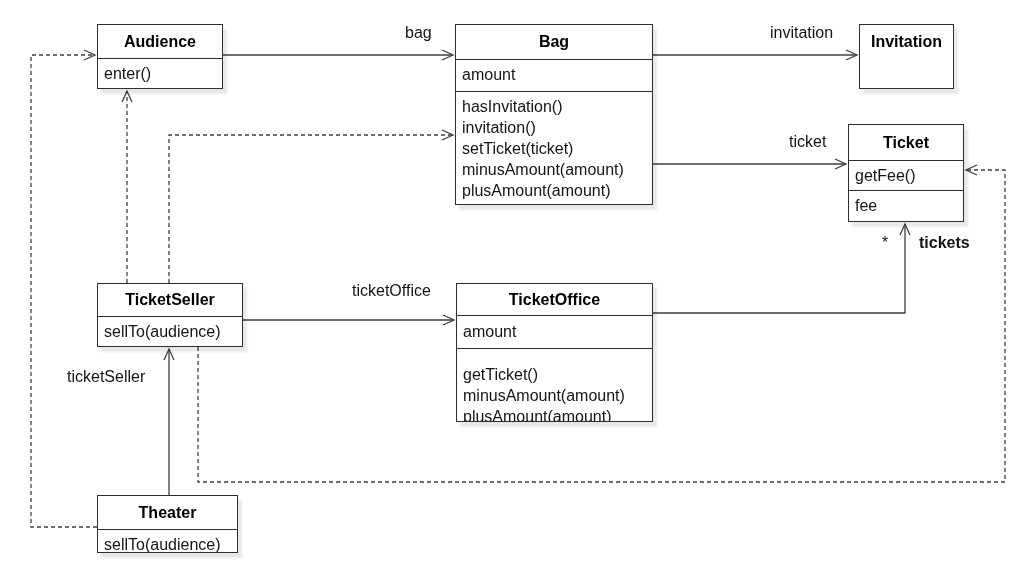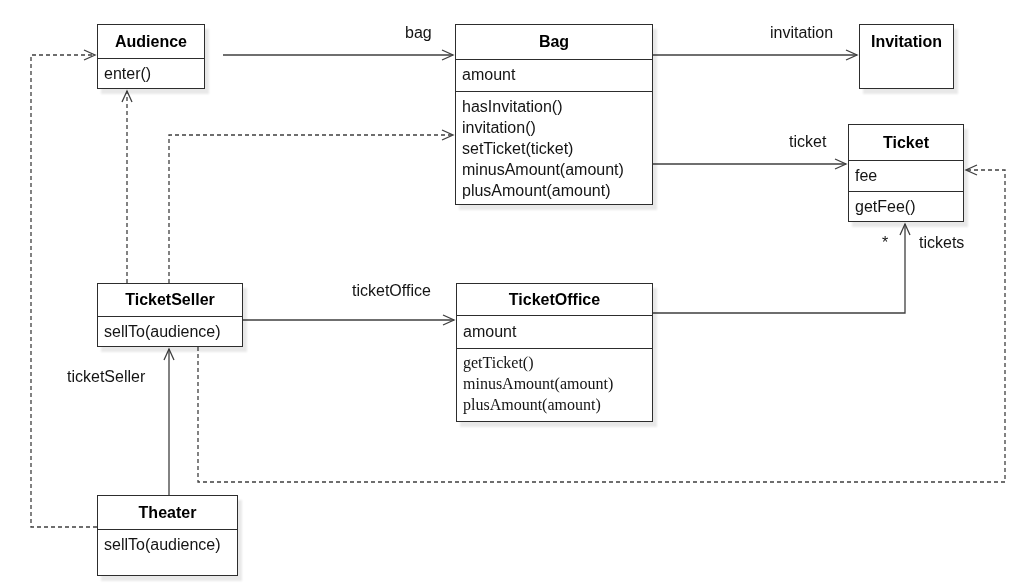--- a/index.html
+++ b/index.html
@@ -85,21 +85,21 @@
     <path d="M653,164 L846,164" marker-end="url(#openArrow)"></path>
     <path d="M243,320 L454,320" marker-end="url(#openArrow)"></path>
     <path d="M653,313 L905,313 L905,224" marker-end="url(#openArrow)"></path>
     <path d="M169,495 L169,349" marker-end="url(#openArrow)"></path>
     <path class="dashed" d="M97,527 L31,527 L31,55 L95,55" marker-end="url(#openArrow)"></path>
     <path class="dashed" d="M127,283 L127,91 " marker-end="url(#openArrow)"></path>
     <path class="dashed" d="M169,283 L169,135 L453,135" marker-end="url(#openArrow)"></path>
     <path class="dashed" d="M198,347 L198,482 L1005,482 L1005,170 L966,170" marker-end="url(#openArrow)"></path>
   </svg>
 
-  <div class="cls" style="left:97px; top:24px; width:108px; height:65px;">
+  <div class="cls" style="left:97px; top:24px; width:126px; height:65px;">
     <div class="cls-title" style="height:33px;">Audience</div>
     <div class="sec">
       <div class="row">enter()</div>
     </div>
   </div>
 
   <div class="cls" style="left:455px; top:24px; width:198px; height:181px;">
     <div class="cls-title" style="height:34px;">Bag</div>
     <div class="sec" style="flex:0 0 32px;">
       <div class="row">amount</div>
@@ -112,55 +112,55 @@
       <div class="row">plusAmount(amount)</div>
     </div>
   </div>
 
   <div class="cls" style="left:859px; top:24px; width:95px; height:65px;">
     <div class="cls-title" style="height:34px;">Invitation</div>
   </div>
 
   <div class="cls" style="left:848px; top:124px; width:116px; height:98px;">
     <div class="cls-title" style="height:35px;">Ticket</div>
+    <div class="sec">
+      <div class="row">getFee()</div>
+    </div>
     <div class="sec" style="flex:0 0 31px;">
       <div class="row">fee</div>
-    </div>
-    <div class="sec">
-      <div class="row">getFee()</div>
     </div>
   </div>
 
   <div class="cls" style="left:97px; top:283px; width:146px; height:64px;">
     <div class="cls-title" style="height:32px;">TicketSeller</div>
     <div class="sec">
       <div class="row">sellTo(audience)</div>
     </div>
   </div>
 
   <div class="cls" style="left:456px; top:283px; width:197px; height:139px;">
     <div class="cls-title" style="height:31px;">TicketOffice</div>
     <div class="sec" style="flex:0 0 33px; padding-top:5px;">
       <div class="row">amount</div>
     </div>
-    <div class="sec" style="padding-top:3px;font-family:Liberation Serif, serif;">
+    <div class="sec" style="padding-top:15px;">
       <div class="row">getTicket()</div>
       <div class="row">minusAmount(amount)</div>
       <div class="row">plusAmount(amount)</div>
     </div>
   </div>
 
-  <div class="cls" style="left:97px; top:495px; width:141px; height:81px;">
+  <div class="cls" style="left:97px; top:495px; width:141px; height:58px;">
     <div class="cls-title" style="height:33px;">Theater</div>
     <div class="sec">
       <div class="row">sellTo(audience)</div>
     </div>
   </div>
 
   <span class="elabel" style="left:405px; top:23px;">bag</span>
   <span class="elabel" style="left:770px; top:23px;">invitation</span>
   <span class="elabel" style="left:789px; top:132px;">ticket</span>
   <span class="elabel" style="left:352px; top:281px;">ticketOffice</span>
   <span class="elabel" style="left:67px; top:367px;">ticketSeller</span>
   <span class="elabel" style="left:882px; top:233px;">*</span>
-  <span class="elabel" style="left:919px; top:233px;">tickets</span>
+  <span class="elabel" style="left:919px; top:233px;font-weight:bold;">tickets</span>
 
 </div>
 
 </body></html>

